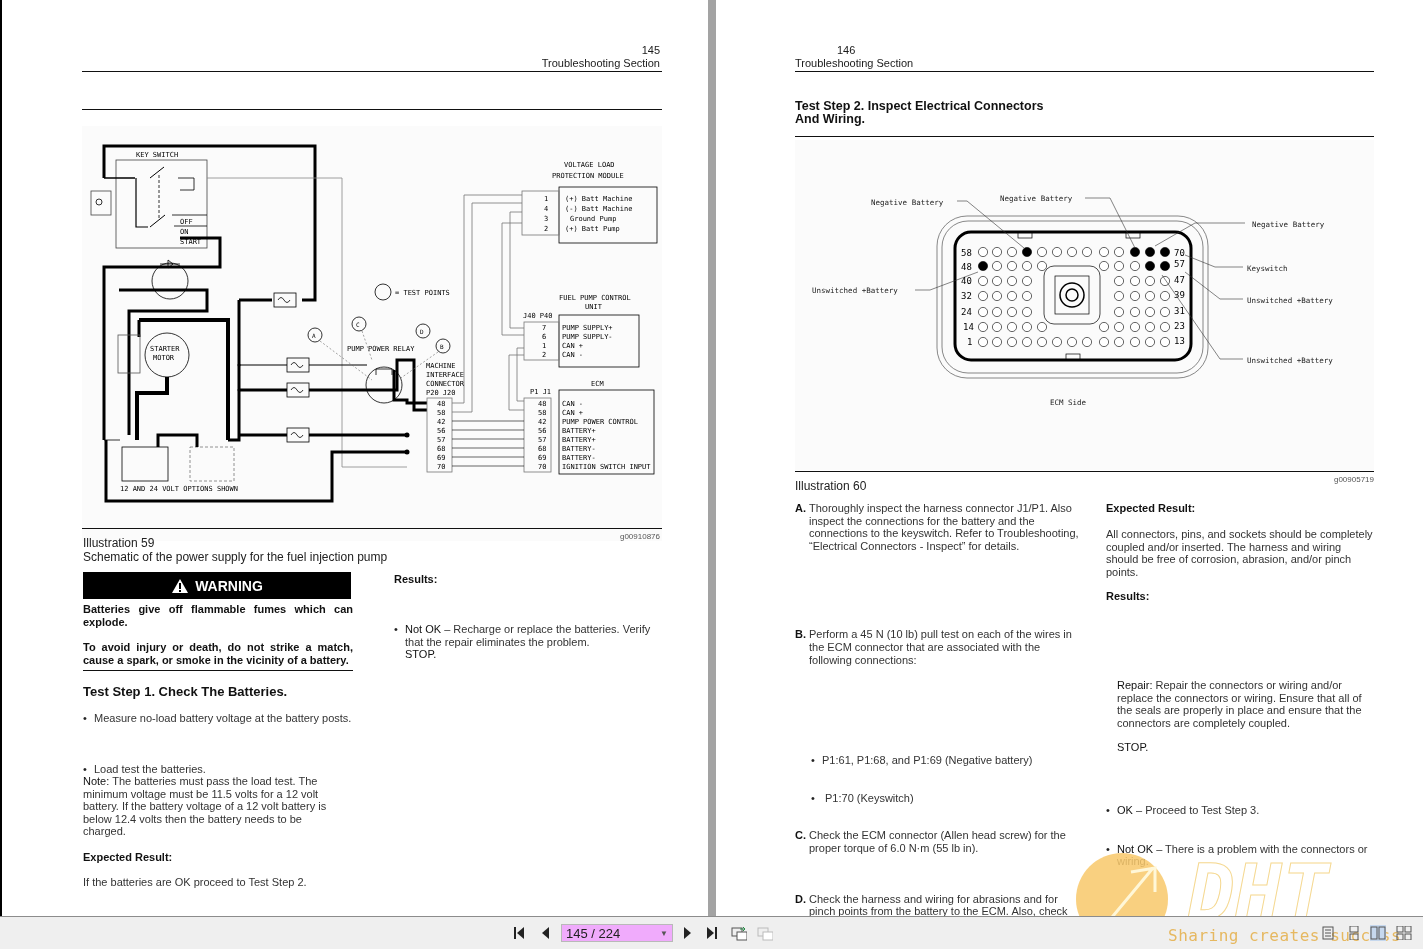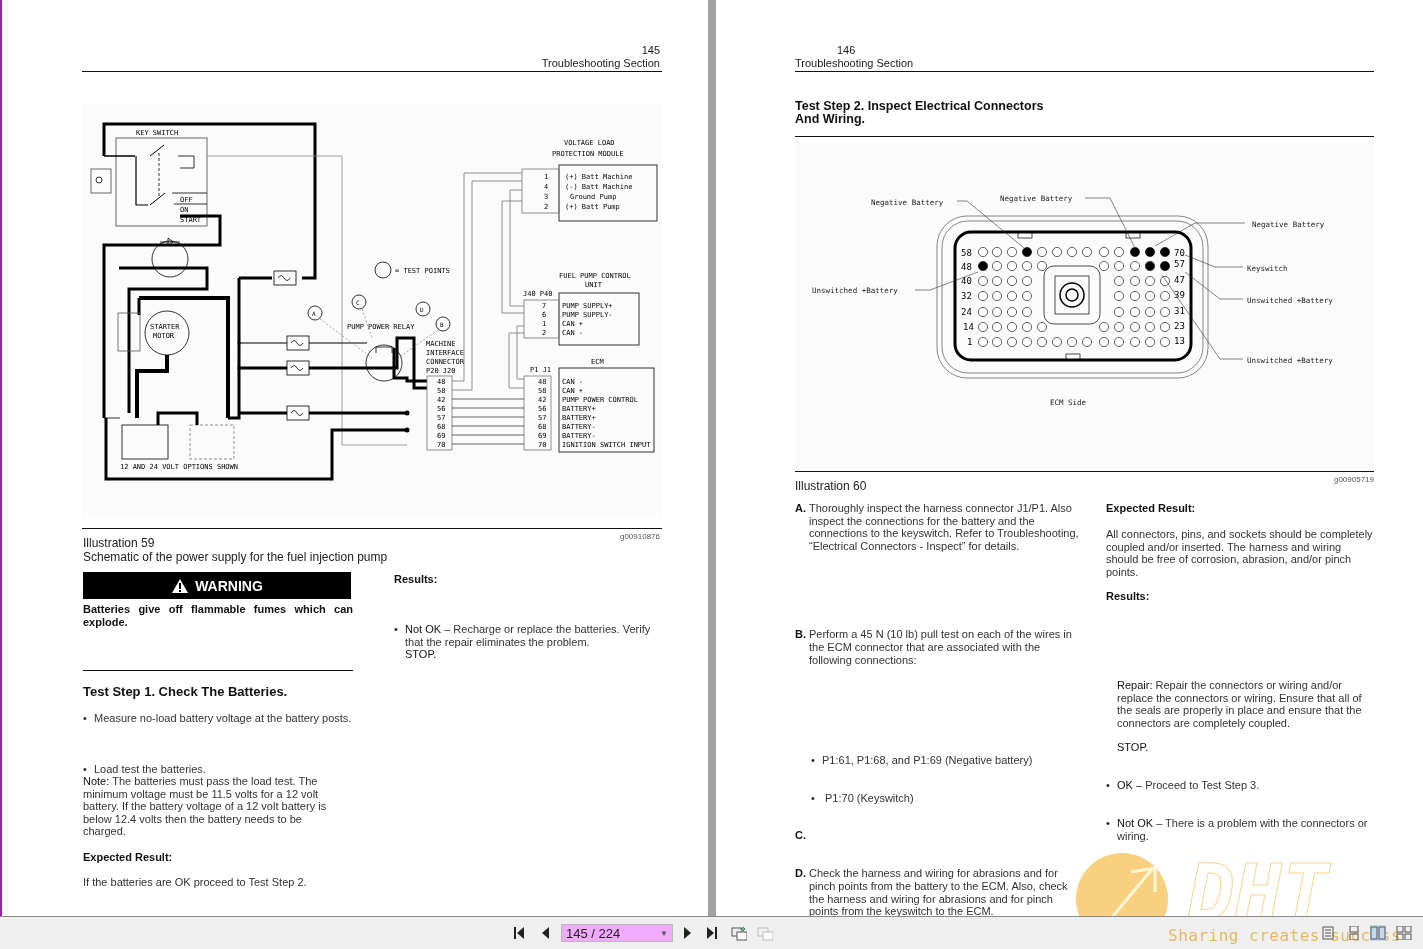--- a/index.html
+++ b/index.html
@@ -1,18 +1,18 @@
 <!DOCTYPE html>
 <html><head>
 <meta charset="utf-8">
 <style>
   html,body{margin:0;padding:0;}
   body{width:1423px;height:949px;background:#a3a3a3;position:relative;overflow:hidden;font-family:"Liberation Sans",sans-serif;color:#1a1a1a;}
   .page{position:absolute;top:0;background:#fff;height:916px;}
-  #page-left{left:0;width:708px;border-left:2px solid #a21caf;box-sizing:border-box;}
+  #page-left{left:0;width:708px;border-left:2px solid #000000;box-sizing:border-box;}
   #page-right{left:716px;width:707px;}
   .abs{position:absolute;}
   .hdr-num{font-size:11px;}
   .hdr-sec{font-size:11px;}
   .rule{position:absolute;height:1px;background:#111;}
   .fig{position:absolute;background:#fbfbfb;}
   .caption{font-size:12px;color:#222;}
   .gid{font-size:8px;color:#555;}
   .body-t{font-size:11px;line-height:12.6px;color:#333;}
   .bold{font-weight:bold;color:#111;}
@@ -34,21 +34,21 @@
 </style>
 </head>
 <body>
 
 <div class="page" id="page-left">
   <div class="abs hdr-num" style="right:48px;top:44px;">145</div>
   <div class="abs hdr-sec" style="right:48px;top:57px;">Troubleshooting Section</div>
   <div class="rule" style="left:80px;top:71px;width:580px;"></div>
   <div class="rule" style="left:80px;top:109px;width:580px;"></div>
 
-  <div class="fig" style="left:80px;top:104px;width:580px;height:415px;">
+  <div class="fig" style="left:80px;top:126px;width:580px;height:415px;">
     <svg width="580" height="415" viewBox="80 111 580 415">
       <g fill="none" stroke="#000">
 
         <rect x="114" y="145" width="91" height="88" stroke-width="0.8" stroke="#444"></rect>
         <rect x="89" y="176" width="20" height="24" stroke-width="0.8" stroke="#444"></rect>
         <circle cx="97" cy="187" r="3" stroke-width="0.8"></circle>
 
         <path d="M102 163 L102 131 L313 131 L313 285 L300 285" stroke-width="3"></path>
         <path d="M102 163 L133 163" stroke-width="1.5"></path>
         <path d="M134 163 L134 212 L146 212" stroke-width="1.2"></path>
@@ -205,20 +205,21 @@
 
   <div class="abs warn-bar" style="left:81px;top:572px;width:268px;height:27px;">
     <svg width="18" height="16" viewBox="0 0 18 16">
       <path d="M9 1 L17 15 L1 15 Z" fill="#fff"></path>
       <rect x="8" y="5" width="2" height="6" fill="#000"></rect>
       <rect x="8" y="12" width="2" height="2" fill="#000"></rect>
     </svg>
     <span>WARNING</span>
   </div>
   <div class="abs warn-text" style="left:81px;top:603px;width:270px;">Batteries give off flammable fumes which can explode.</div>
+  <div class="abs warn-text" style="left:81px;top:641px;width:270px;">To avoid injury or death, do not strike a match, cause a spark, or smoke in the vicinity of a battery.</div>
   <div class="rule" style="left:81px;top:670px;width:270px;"></div>
 
   <div class="abs step-title" style="left:81px;top:684px;">Test Step 1. Check The Batteries.</div>
   <div class="abs body-t bullet" style="left:81px;top:712px;width:262px;">Measure no-load battery voltage at the battery posts.</div>
   <div class="abs body-t bullet" style="left:81px;top:750px;width:262px;">Load test the batteries.</div>
   <div class="abs body-t" style="left:81px;top:775px;width:262px;">
     <span class="bold" style="font-weight:normal;color:#111;">Note:</span>
     <span>The batteries must pass the load test. The minimum voltage must be 11.5 volts for a 12 volt battery. If the battery voltage of a 12 volt battery is below 12.4 volts then the battery needs to be charged.</span>
   </div>
   <div class="abs body-t bold" style="left:81px;top:851px;">Expected Result:</div>
@@ -376,20 +377,21 @@
     <span>Thoroughly inspect the harness connector J1/P1. Also inspect the connections for the battery and the connections to the keyswitch. Refer to Troubleshooting, “Electrical Connectors - Inspect” for details.</span>
   </div>
   <div class="abs body-t lettered" style="left:79px;top:578px;width:272px;">
     <span class="list-letter">B.</span>
     <span>Perform a 45 N (10 lb) pull test on each of the wires in the ECM connector that are associated with the following connections:</span>
   </div>
   <div class="abs body-t bullet" style="left:95px;top:666px;width:256px;">P1:61, P1:68, and P1:69 (Negative battery)</div>
   <div class="abs body-t bullet" style="left:95px;top:691px;width:256px;"><span style="padding-left:3px;">P1:70 (Keyswitch)</span></div>
   <div class="abs body-t lettered" style="left:79px;top:716px;width:272px;">
     <span class="list-letter">C.</span>
+    <span>Check the ECM connector (Allen head screw) for the proper torque of 6.0 N·m (55 lb in).</span>
   </div>
   <div class="abs body-t lettered" style="left:79px;top:754px;width:272px;">
     <span class="list-letter">D.</span>
     <span>Check the harness and wiring for abrasions and for pinch points from the battery to the ECM. Also, check the harness and wiring for abrasions and for pinch points from the keyswitch to the ECM.</span>
   </div>
 
   <div class="abs body-t bold" style="left:390px;top:502px;">Expected Result:</div>
   <div class="abs body-t" style="left:390px;top:528px;width:268px;">All connectors, pins, and sockets should be completely coupled and/or inserted. The harness and wiring should be free of corrosion, abrasion, and/or pinch points.</div>
   <div class="abs body-t bold" style="left:390px;top:590px;">Results:</div>
   <div class="abs body-t bullet" style="left:390px;top:615px;width:262px;">

